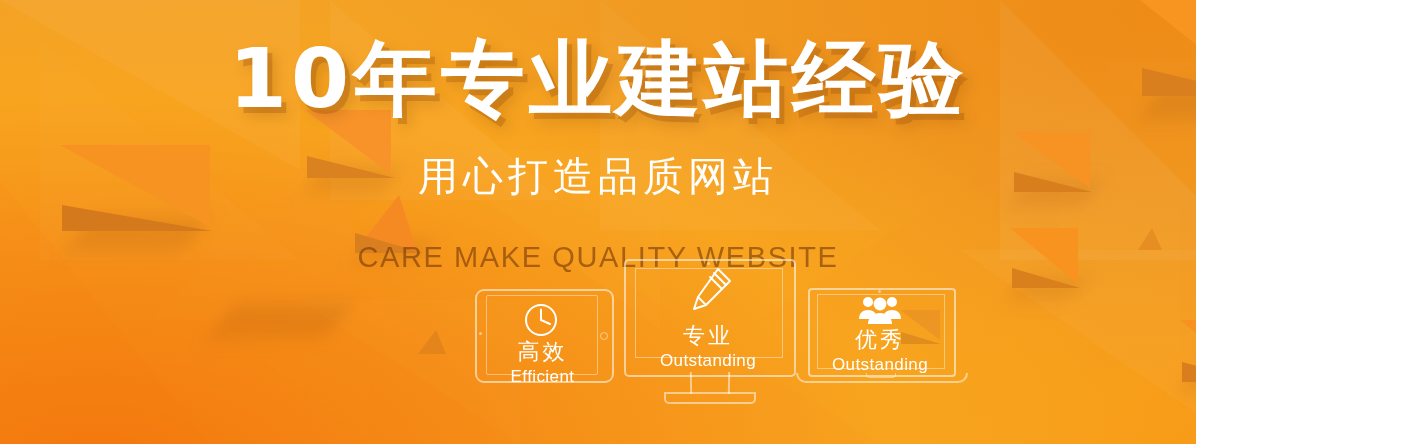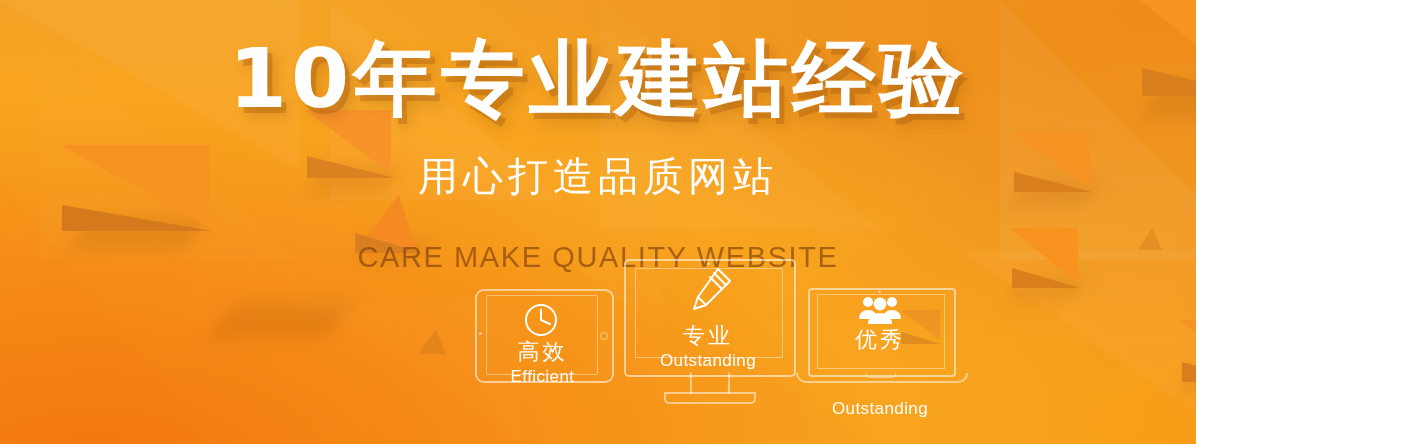--- a/index.html
+++ b/index.html
@@ -273,20 +273,20 @@
             <circle cx="10" cy="8" r="5"></circle>
             <path d="M1 25c0-6 4-9 9-9s9 3 9 9z"></path>
             <circle cx="34" cy="8" r="5"></circle>
             <path d="M25 25c0-6 4-9 9-9s9 3 9 9z"></path>
             <circle cx="22" cy="10" r="6.5"></circle>
             <path d="M10 30c0-7 5.5-11 12-11s12 4 12 11z"></path>
           </g>
         </svg>
       </div>
 
-      <div class="labels" style="left:808px;top:328px;width:144px;gap:44px;">
+      <div class="labels" style="left:808px;top:328px;width:144px;">
         <div class="dev-label-cn">优秀</div>
         <div class="dev-label-en">Outstanding</div>
       </div>
     </div>
 
   </div>
 </div>
 
 </body></html>

